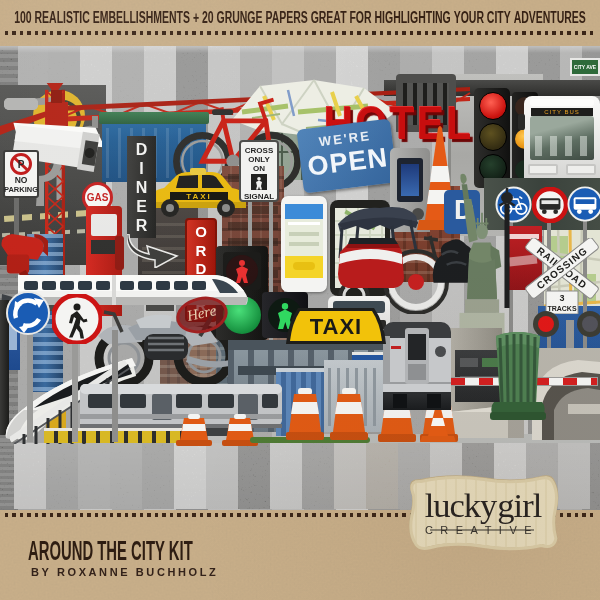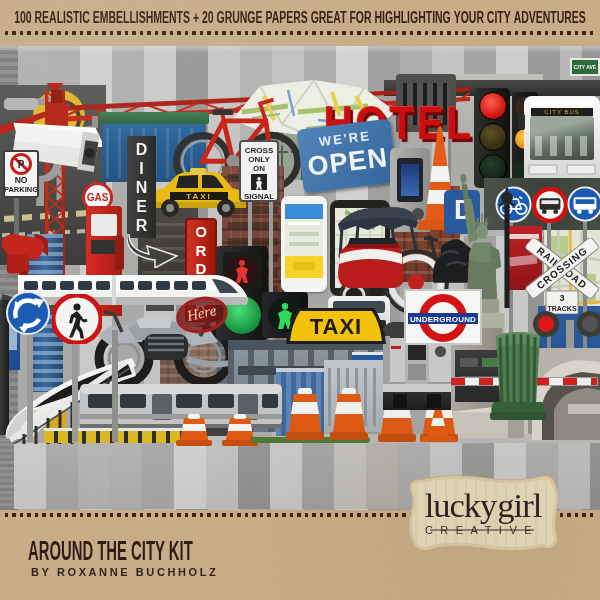--- a/index.html
+++ b/index.html
@@ -452,27 +452,20 @@
         <path d="M19,7 a3.2,3.2 0 1 1 0,6.4 a3.2,3.2 0 1 1 0,-6.4 M12,17 l7,-3.5 l7,3.5 l-2,7 l2,9 h-4.5 l-2.2,-7 l-2.2,7 H12 l2,-9 Z" fill="#30d860"></path>
       </svg>
     </div>
 
     <svg class="abs" style="left:284px;top:300px;z-index:6;" width="104" height="52" viewBox="0 0 104 52">
       <path d="M14,8 L90,8 Q100,22 102,44 L2,44 Q4,22 14,8 Z" fill="#1e1e1c"></path>
       <path d="M16,11 L88,11 Q96,23 98,41 L6,41 Q8,23 16,11 Z" fill="#f2c20a"></path>
       <text x="52" y="34" font-size="22" font-weight="bold" fill="#1a1a18" text-anchor="middle" letter-spacing="1">TAXI</text>
     </svg>
 
-    <div class="abs" style="left:404px;top:289px;z-index:6;width:78px;height:56px;background:#f6f6f4;border:2px solid #c8c8c6;box-sizing:border-box;">
-      <svg class="abs" style="left:0px;top:2px;" width="74" height="50" viewBox="0 0 74 50">
-        <circle cx="37" cy="25" r="20" fill="none" stroke="#d41414" stroke-width="8"></circle>
-        <rect x="2" y="20" width="70" height="11" fill="#1a3a8e"></rect>
-        <text x="37" y="29" font-size="8" font-weight="bold" fill="#fff" text-anchor="middle" letter-spacing="0.2">UNDERGROUND</text>
-      </svg>
-    </div>
 
     <div class="abs" style="left:444px;top:190px;width:36px;height:44px;background:#2a5a9e;border-radius:5px;">
       <span style="position:absolute;left:10px;top:4px;color:#f0f0ee;font-weight:bold;font-size:28px;">D</span>
     </div>
 
     <svg class="abs" style="left:430px;top:232px;" width="48" height="54" viewBox="0 0 58 66">
       <path d="M4,62 Q0,38 14,28 Q10,16 22,12 Q34,4 44,16 Q56,22 52,38 Q58,52 48,62 Z" fill="#1c1e20"></path>
       <path d="M14,28 Q24,20 34,26 M20,40 Q32,34 44,40" stroke="#3a3e42" stroke-width="3" fill="none"></path>
     </svg>
 

